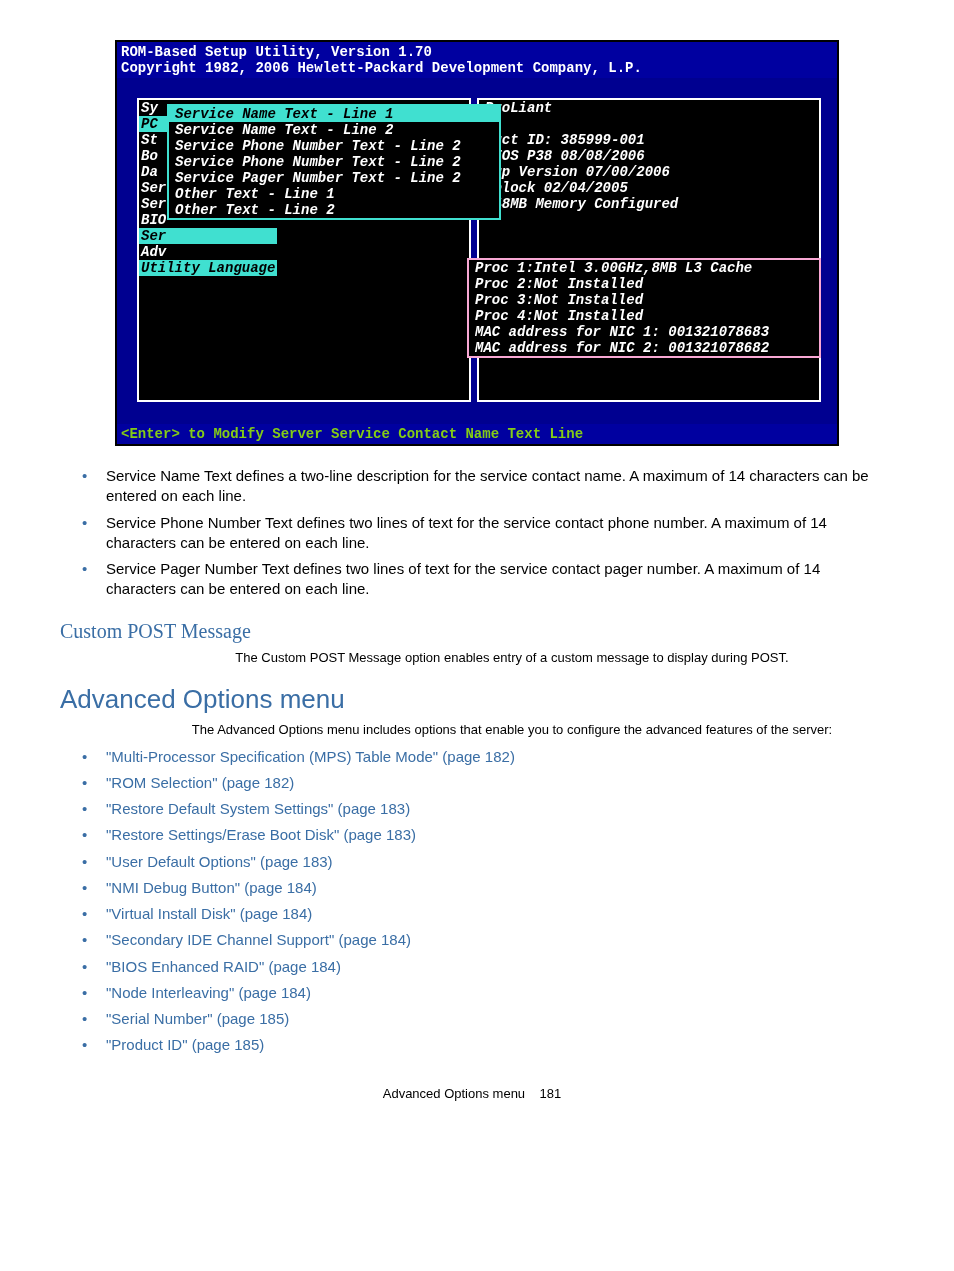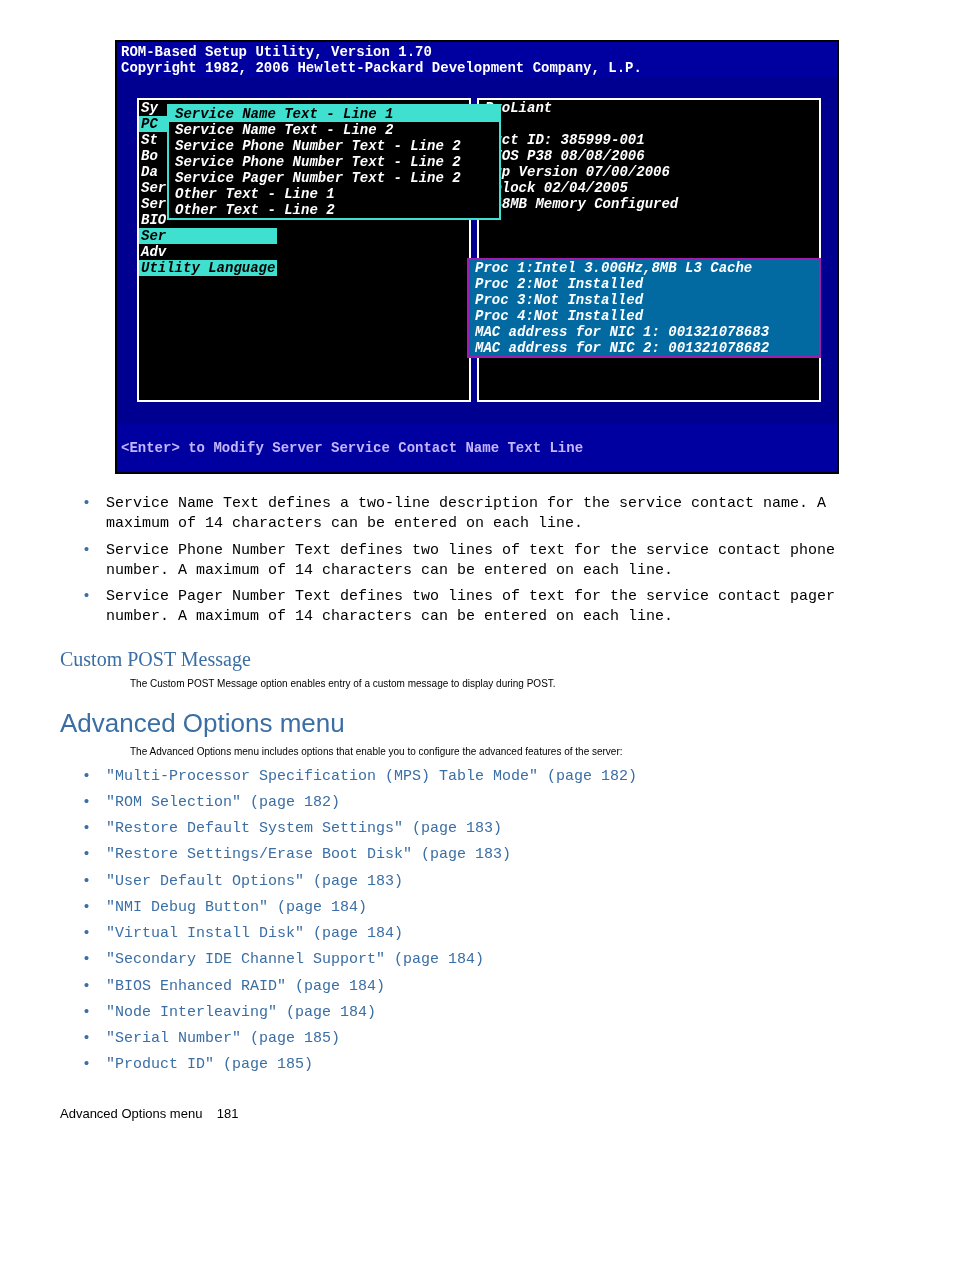--- a/index.html
+++ b/index.html
@@ -52,69 +52,69 @@
     border: 2px solid #40e0d0;
     color: #fff;
     padding: 0;
   }
   .menu-overlay div { padding: 0 6px; white-space: nowrap; }
   .menu-overlay .sel { background: #40e0d0; color: #000; }
   .left-bg div, .right-bg div { padding: 0 6px; white-space: nowrap; }
   .proc-overlay {
     position: absolute;
     left: 350px; top: 180px; width: 350px;
-    background: #0369a1; color: #fff; border: 2px solid #a21caf;
+    background: #000000; color: #fff; border: 2px solid #f9a8d4;
   }
   .proc-overlay div { padding: 0 6px; white-space: nowrap; }
   .bios-footer {
     background: #0000a0;
-    color: #c4b5fd;
-    padding: 16px 4px;
+    color: #84cc16;
+    padding: 2px 4px;
   }
   ul.bullets {
     margin: 8px 0 20px 40px;
     padding: 0;
-    font-family: Liberation Mono, monospace;
   }
   ul.bullets li {
     margin: 6px 0;
     padding-left: 6px;
     font-size: 15px;
     line-height: 1.35;
     list-style: none;
     position: relative;
   }
   ul.bullets li::before {
     content: "•";
     color: #3a6ea5;
     position: absolute;
     left: -18px;
     top: 0;
   }
   .body-text {
     margin: 6px 0 6px 70px;
-    font-size: 10px;
+    font-size: 13px;
     line-height: 1.35;
+    text-align: center;
   }
   h3.section {
     color: #3a6ea5;
     font-weight: normal;
     font-size: 20px;
     margin: 14px 0 4px 0;
     font-family: Liberation Serif, serif;
   }
   h2.section {
     color: #3a6ea5;
     font-weight: normal;
     font-size: 26px;
     margin: 18px 0 4px 0;
   }
   .link { color: #3a6ea5; }
   .footer {
-    text-align: left;
+    text-align: center;
     font-size: 13px;
     margin-top: 30px;
     padding-right: 10px;
   }
   .peek {
     position: absolute;
     left: 22px;
     top: 22px;
     color: #fff;
     font-family: "Courier New", monospace;

